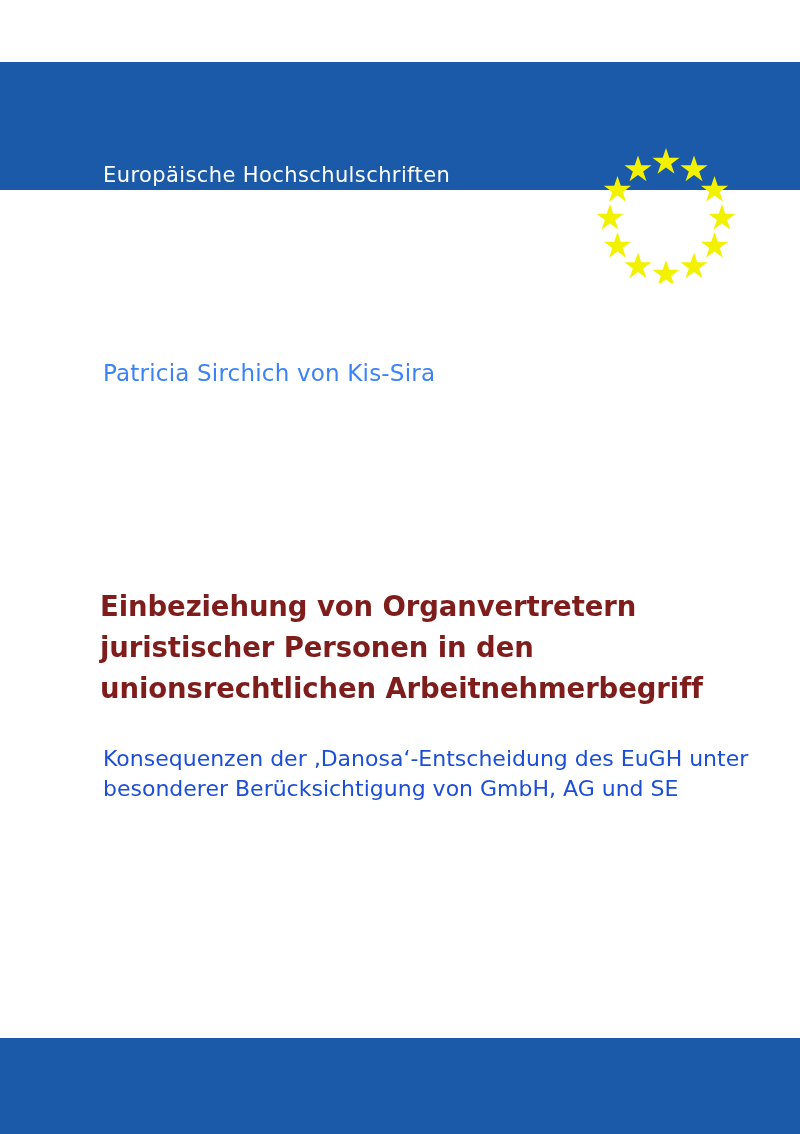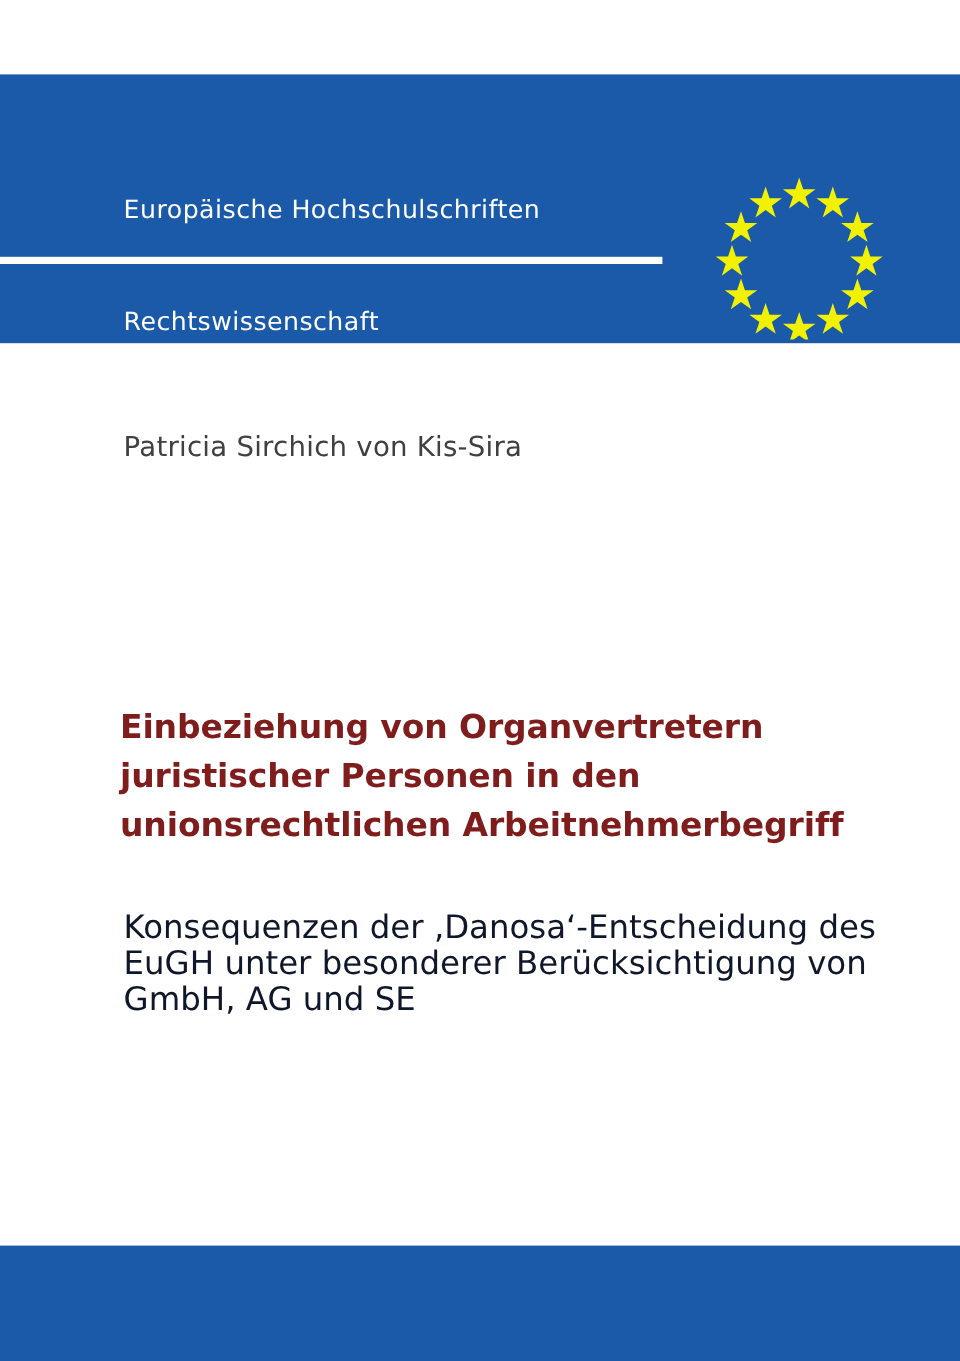--- a/index.html
+++ b/index.html
@@ -19,21 +19,21 @@
     height: 1134px;
     background: #ffffff;
   }
 
   
   .top-band {
     position: absolute;
     left: 0;
     top: 62px;
     width: 800px;
-    height: 224px;
+    height: 128px;
     background: #1a5aa8;
     text-align: right;
   }
   .series-name {
     position: absolute;
     left: 103px;
     top: 101px;
     font-size: 21px;
     color: #ffffff;
     letter-spacing: 0.4px;
@@ -65,46 +65,45 @@
     width: 160px;
     height: 135px;
   }
 
   
   .author {
     position: absolute;
     left: 103px;
     top: 360px;
     font-size: 23px;
-    color: #404040;
+    color: #3b82f6;
     letter-spacing: 0.2px;
   }
 
   
   .title {
     position: absolute;
     left: 100px;
     top: 586px;
     width: 640px;
     font-size: 27.5px;
     font-weight: bold;
     color: #7f1d1d;
     line-height: 41px;
     letter-spacing: -0.1px;
   }
   .subtitle {
     position: absolute;
     left: 103px;
     top: 744px;
     width: 660px;
-    font-size: 27px;
-    color: #0f172a;
+    font-size: 22px;
+    color: #1d4ed8;
     line-height: 30px;
     font-weight: 400;
-    margin-top: 15px;
   }
 
   
   .bottom-band {
     position: absolute;
     left: 0;
     top: 1038px;
     width: 800px;
     height: 96px;
     background: #1a5aa8;

